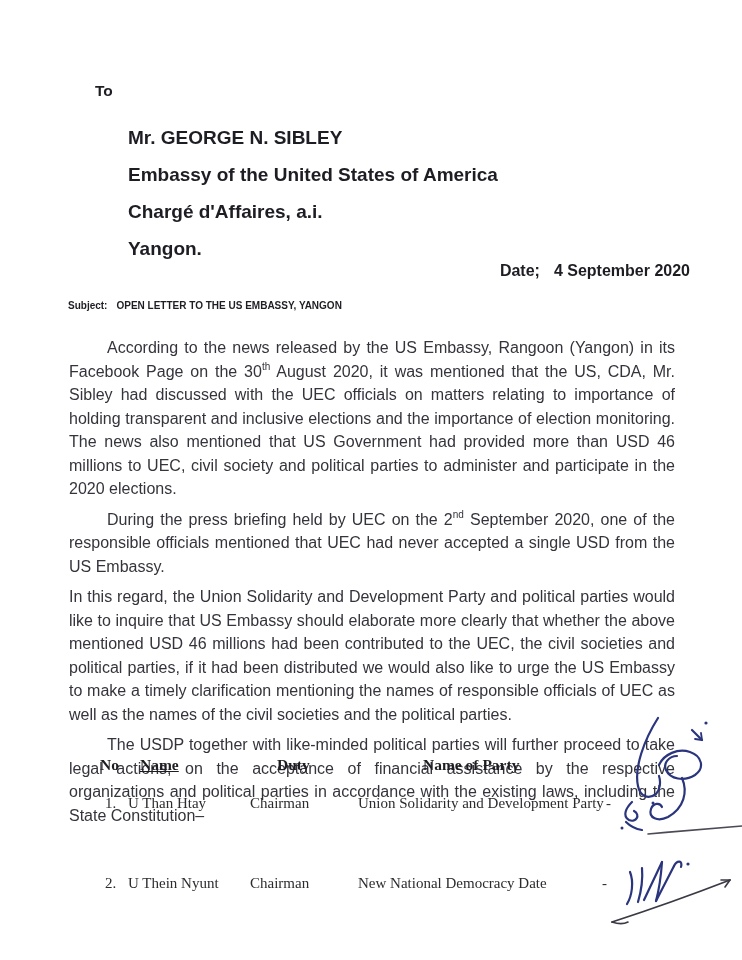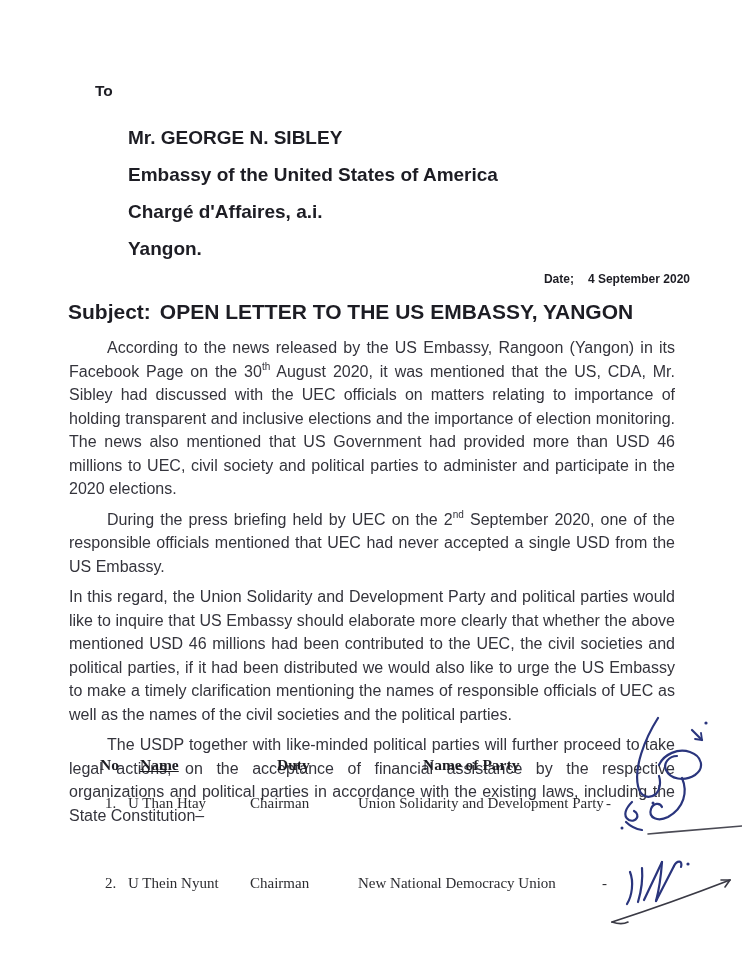--- a/index.html
+++ b/index.html
@@ -12,24 +12,24 @@
     color:#34343c;
     overflow:hidden;
   }
   .abs{position:absolute;}
   .bold{font-weight:700;color:#1d1d24;}
 
   .to-label{left:95px;top:82px;font-size:15.5px;}
   .recipient{left:128px;top:127px;font-size:19px;}
   .recipient div{margin-bottom:15px;line-height:22px;white-space:nowrap;}
 
-  .date-row{top:272px;right:52px;font-size:12px;}
+  .date-row{top:262px;right:52px;font-size:16px;}
   .date-row .gap{display:inline-block;width:14px;}
 
-  .subject-row{left:68px;top:300px;font-size:21px;white-space:nowrap;}
+  .subject-row{left:68px;top:300px;font-size:10px;white-space:nowrap;}
   .subject-row .gap{display:inline-block;width:9px;}
 
   .body-text{left:69px;top:336px;width:606px;font-size:16px;line-height:23.5px;
     text-align:justify;color:#34343c;}
   .body-text p{margin:0 0 7px 0;}
   .body-text p.indent{text-indent:38px;}
   .body-text p.sp-before{margin-top:3px;}
   .body-text sup{font-size:10px;line-height:0;margin-top:44px;}
 
   .sig-table{left:0;top:0;width:742px;height:960px;
@@ -92,21 +92,21 @@
 
     <span class="abs td r1-no">1.</span>
     <span class="abs td r1-name">U Than Htay</span>
     <span class="abs td r1-duty">Chairman</span>
     <span class="abs td r1-party">Union Solidarity and Development Party</span>
     <span class="abs td r1-dash">-</span>
 
     <span class="abs td r2-no">2.</span>
     <span class="abs td r2-name">U Thein Nyunt</span>
     <span class="abs td r2-duty">Chairman</span>
-    <span class="abs td r2-party">New National Democracy Union</span>
+    <span class="abs td r2-party">New National Democracy Date</span>
     <span class="abs td r2-dash">-</span>
   </div>
 
   <div class="abs sig1">
     <svg width="146" height="142" viewBox="0 0 146 142">
       <g fill="none" stroke="#2a357d" stroke-width="2.2" stroke-linecap="round" stroke-linejoin="round">
         <path d="M62,8 C48,30 38,58 42,76 C44,86 52,90 60,84 C64,80 65,72 63,66"></path>
         <path d="M63,55 C68,44 82,38 94,42 C106,46 109,58 99,65 C88,72 74,69 70,60 C67,53 73,46 81,46"></path>
         <path d="M86,68 C92,82 88,98 72,107 C62,112 52,108 55,99 C57,93 64,92 66,97"></path>
         <path d="M36,92 C30,98 26,106 33,110 C40,113 45,105 38,101"></path>

